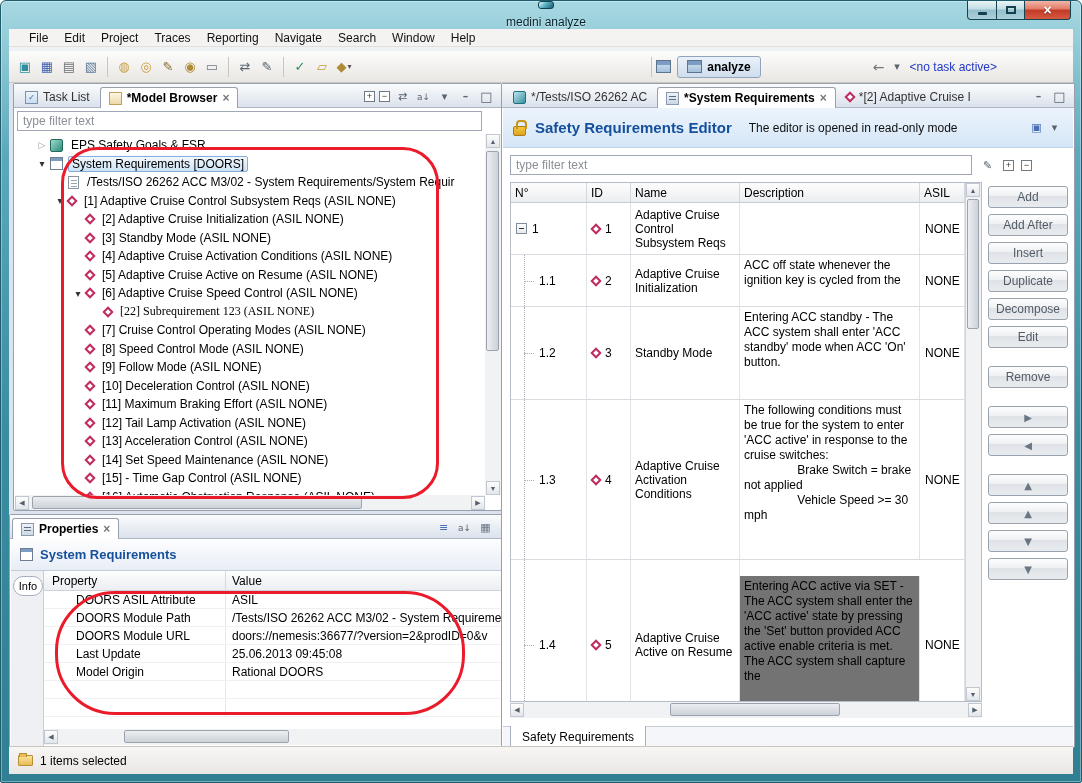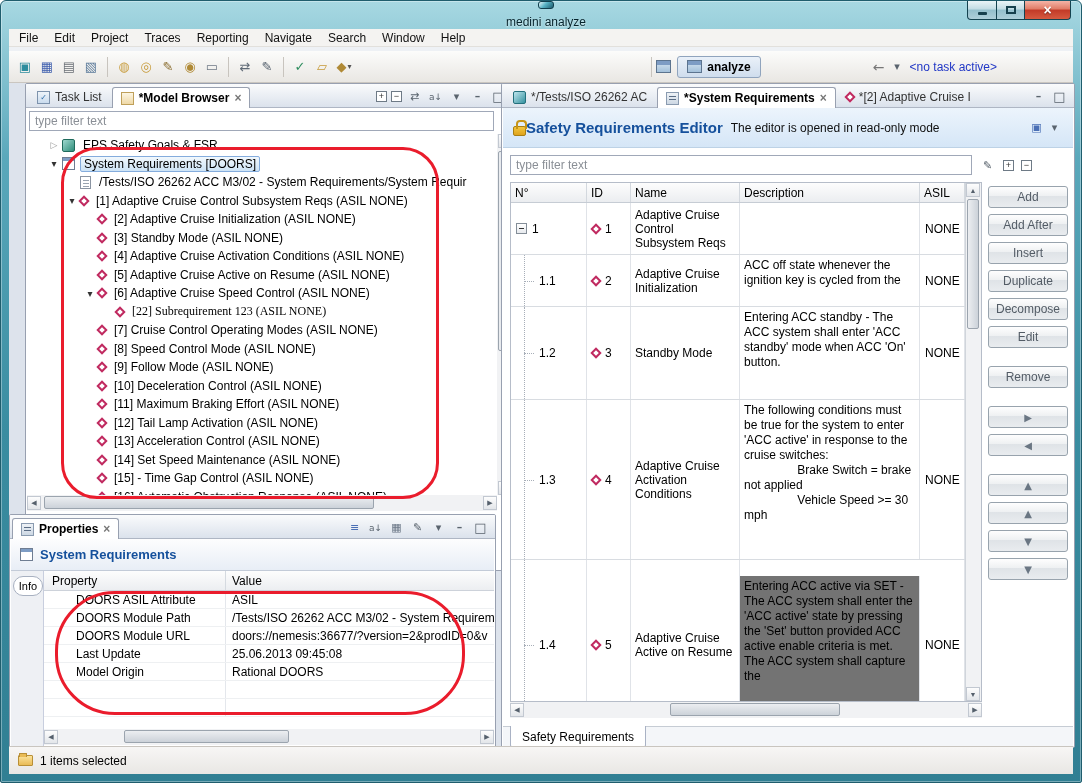--- a/index.html
+++ b/index.html
@@ -23,21 +23,21 @@
   .win-btn.max { width:28px; border-left:none; }
   .win-btn.close { width:46px; border-left:none; border-radius:0 0 4px 0;
     background:linear-gradient(180deg,#f4b4a7 0%,#e07b66 45%,#c23a27 50%,#d65a40 100%); }
   .glyph-min { width:9px; height:3px; background:#16404d; border-radius:1px; margin-top:6px; }
   .glyph-max { width:10px; height:8px; border:2px solid #16404d; }
   .glyph-close::before { content:"×"; color:#fff; font-weight:bold; font-size:14px; line-height:1; text-shadow:0 1px 1px rgba(0,0,0,.45); }
 
   .app { position:absolute; top:28px; left:8px; right:8px; bottom:8px; background:#eef1f5; }
 
   
-  .menubar { position:absolute; top:0; left:0; right:0; height:18px; background:#f4f3f1; display:flex; align-items:center; padding-left:2px; border-bottom:1px solid #e2e0dc; }
+  .menubar { position:absolute; top:0; left:0; right:0; height:18px; background:#f4f3f1; display:flex; align-items:center; padding-left:12px; border-bottom:1px solid #e2e0dc; }
   .mitem { padding:3px 8px; color:#111; }
 
   
   .toolbar { position:absolute; top:22px; left:0; right:0; height:32px; display:flex; align-items:center; padding:0 6px; gap:2px;
     background:linear-gradient(180deg,#fcfcfb,#e9e7e3); border-bottom:1px solid #cac6c0; }
   .tsep { width:1px; height:20px; background:#c8c4be; margin:0 4px; flex:none; }
   .tbi { width:20px; height:20px; display:flex; align-items:center; justify-content:center; font-family:"DejaVu Sans",sans-serif; font-size:13px; color:#5d6670; flex:none; }
   .tbi.dd::after { content:"▾"; font-size:8px; color:#555; margin-left:1px; }
   .g-new::before { content:"▣"; color:#2e8d9e; }
   .g-save::before { content:"▦"; color:#3f5fae; }
@@ -118,21 +118,21 @@
     display:flex; align-items:center; justify-content:center; font-size:11px; }
   .pr-table { position:absolute; left:34px; right:1px; top:56px; bottom:1px; background:#fff; overflow:hidden; }
   .pr-head { height:20px; display:flex; background:linear-gradient(180deg,#fdfdfd,#eceef1); border-bottom:1px solid #cdd2da; }
   .pr-head .c1 { width:182px; padding-left:8px; border-right:1px solid #d5dae0; display:flex; align-items:center; }
   .pr-head .c2 { flex:1; padding-left:6px; display:flex; align-items:center; }
   .pr-row { height:18px; display:flex; border-bottom:1px solid #eef0f2; }
   .pr-row .c1 { width:182px; padding-left:32px; border-right:1px solid #e4e7ec; display:flex; align-items:center; white-space:nowrap; overflow:hidden; }
   .pr-row .c2 { flex:1; padding-left:6px; display:flex; align-items:center; white-space:nowrap; overflow:hidden; }
 
   
-  .e-header { position:absolute; left:1px; right:1px; top:24px; height:40px; display:flex; align-items:center; padding:0 10px;
+  .e-header { position:absolute; left:1px; right:1px; top:24px; height:40px; display:flex; align-items:center; gap:9px; padding:0 10px;
     background:linear-gradient(180deg,#ecf4fc,#d5e6f7); border-bottom:1px solid #bdd2e6; }
   .lock { width:13px; height:10px; background:linear-gradient(180deg,#f3c73f,#dfa31d); border:1px solid #a97f14; border-radius:2px; position:relative; margin-top:6px; flex:none; }
   .lock::before { content:""; position:absolute; left:2px; top:-7px; width:7px; height:7px; border:2px solid #c79516; border-bottom:none; border-radius:4px 4px 0 0; }
   .e-title { font-size:15px; font-weight:bold; color:#15509c; white-space:nowrap; }
   .e-note { font-size:12px; color:#101010; margin-left:8px; white-space:nowrap; }
   .e-header-tools { margin-left:auto; display:flex; align-items:center; gap:1px; }
   .e-filterrow { position:absolute; left:1px; right:1px; top:64px; height:34px; background:#fff; display:flex; align-items:center; gap:7px; padding-left:7px; }
   .e-filterrow .filter { position:static; width:462px; flex:none; }
 
   .e-table { position:absolute; left:8px; top:98px; width:472px; height:520px; border:1px solid #b6bdc9; background:#fff; overflow:hidden; }
@@ -245,21 +245,21 @@
         </div>
         <div style="width:108px"></div>
         <span class="tbi g-back"></span>
         <span class="mi mi-menu"></span>
         <span class="task-label">&lt;no task active&gt;</span>
       </div>
     </div>
 
     <div class="main">
 
-      <div class="panel" style="left:16px;top:0;width:489px;height:488px">
+      <div class="panel" style="left:4px;top:0;width:489px;height:428px">
         <div class="tabbar">
           <div class="tab">
             <span class="i-tasklist"></span>
             <span>Task List</span>
           </div>
           <div class="tab active">
             <span class="i-mbrowser"></span>
             <span>*Model Browser</span>
             <span class="tab-close"></span>
           </div>
@@ -383,21 +383,21 @@
           <span class="thumb" style="left:1px;width:13px;top:17px;height:200px"></span>
           <span class="arr" style="bottom:0;left:1px">▼</span>
         </div>
         <div class="sb sb-h" style="left:1px;top:411px;width:470px;height:16px">
           <span class="arr" style="left:0;top:1px">◀</span>
           <span class="thumb" style="top:1px;height:13px;left:17px;width:330px"></span>
           <span class="arr" style="right:0;top:1px">▶</span>
         </div>
       </div>
 
-      <div class="panel" style="left:0;top:431px;width:487px;height:234px">
+      <div class="panel" style="left:0;top:431px;width:576px;height:234px">
         <div class="tabbar">
           <div class="tab active">
             <span class="i-props"></span>
             <span>Properties</span>
             <span class="tab-close"></span>
           </div>
           <div class="view-tools">
             <span class="mi mi-tree"></span>
             <span class="mi mi-sort"></span>
             <span class="mi mi-table"></span>

